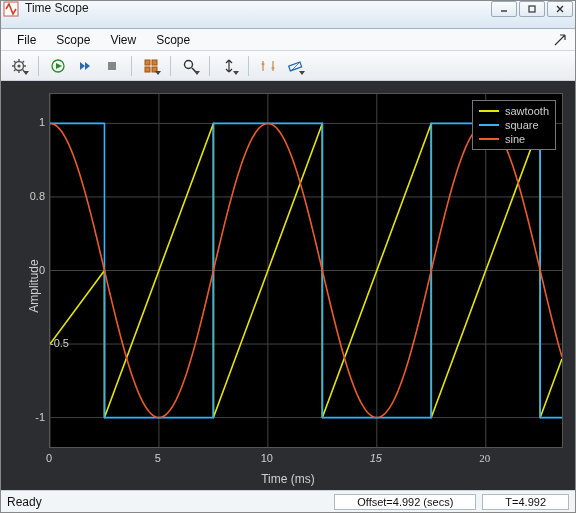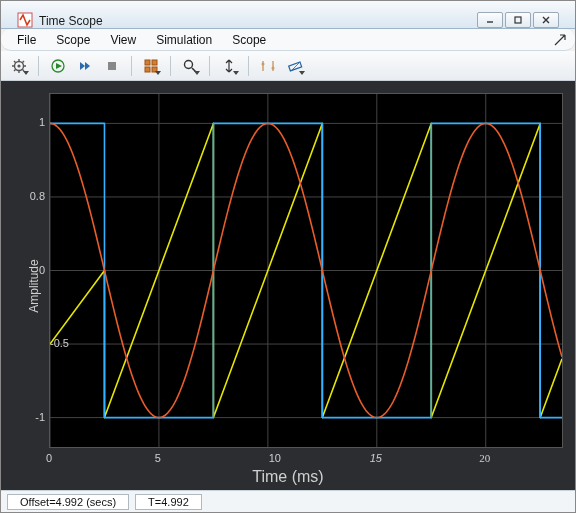--- a/index.html
+++ b/index.html
@@ -9,22 +9,22 @@
     font-size: 12px;
     background: #f0f0f0;
     overflow: hidden;
     display: flex; flex-direction: column;
     border: 1px solid #888;
   }
   .titlebar {
     height: 28px;
     background: linear-gradient(to bottom, #f6f9fc, #dbe7f2);
     border-bottom: 1px solid #a0b4c8;
-    display: flex; align-items: flex-end;
-    padding: 0 16px;
+    display: flex; align-items: flex-start;
+    padding: 0 2px;
     gap: 6px;
   }
   .app-icon {
     width: 16px; height: 16px;
     display: inline-flex; align-items: center; justify-content: center;
   }
   .app-icon svg { width: 16px; height: 16px; }
   .title-text { flex: 1; color: #1a1a1a; font-size: 12px; }
   .win-controls { display: flex; gap: 2px; }
   .win-btn {
@@ -36,21 +36,20 @@
     color: #555;
   }
   .win-btn svg { width: 10px; height: 10px; }
   .menubar {
     height: 22px;
     background: #f7f9fb;
     border-bottom: 1px solid #d0d8e0;
     display: flex; align-items: center;
     padding: 0 8px;
     gap: 4px;
-    border-radius: 10px;
   }
   .menu-item {
     padding: 2px 8px;
     color: #111;
     cursor: default;
   }
   .menu-spacer { flex: 1; }
   .dock-arrow {
     width: 14px; height: 14px;
     color: #444;
@@ -101,21 +100,21 @@
     left: 6px; top: 50%;
     transform: translateY(-50%) rotate(-90deg);
     transform-origin: center;
     color: #cfcfcf; font-size: 12px;
     white-space: nowrap;
   }
   .xlabel {
     position: absolute;
     left: 50%; bottom: 4px;
     transform: translateX(-50%);
-    color: #cfcfcf; font-size: 16px;
+    color: #cfcfcf; font-size: 12px;
   }
   .ytick {
     position: absolute; left: 24px;
     color: #cfcfcf; font-size: 11px;
     text-align: right; width: 20px;
     transform: translateY(-50%);
   }
   .xtick {
     position: absolute; bottom: 26px;
     color: #cfcfcf; font-size: 11px;
@@ -142,21 +141,21 @@
     height: 22px;
     background: #f2f5f8;
     border-top: 1px solid #c9d1d9;
     display: flex; align-items: center;
     padding: 0 6px; gap: 6px;
   }
   .status-left { flex: 1; color: #111; }
   .status-box {
     border: 1px solid #b0b8c0;
     background: #fff;
-    padding: 1px 12px;
+    padding: 1px 22px;
     font-size: 11px;
     color: #111;
   }
 </style>
 </head>
 <body>
 
 <div class="titlebar">
   <span class="app-icon">
     <svg viewBox="0 0 16 16">
@@ -181,21 +180,20 @@
           <path d="M2 2 L8 8 M8 2 L2 8" stroke="#333" stroke-width="1.4"></path>
         </svg>
     </div>
   </div>
 </div>
 
 <div class="menubar">
   <span class="menu-item">File</span>
   <span class="menu-item">Scope</span>
   <span class="menu-item">View</span>
-  <span class="menu-item">Simulation</span>
   <span class="menu-item">Scope</span>
   <span class="menu-spacer"></span>
   <span class="dock-arrow">
     <svg viewBox="0 0 14 14">
         <path d="M2 12 L12 2 M12 2 L7 2 M12 2 L12 7" stroke="#333" stroke-width="1.2" fill="none"></path>
       </svg>
   </span>
 </div>
 
 <div class="toolbar">
@@ -288,29 +286,44 @@
         <line x1="435.74468085106383" y1="0" x2="435.74468085106383" y2="353" stroke="#444" stroke-width="1"></line>
         <line x1="0" y1="323.5833333333333" x2="512" y2="323.5833333333333" stroke="#444" stroke-width="1"></line>
         <line x1="0" y1="250.04166666666666" x2="512" y2="250.04166666666666" stroke="#444" stroke-width="1"></line>
         <line x1="0" y1="176.5" x2="512" y2="176.5" stroke="#444" stroke-width="1"></line>
         <line x1="0" y1="102.95833333333331" x2="512" y2="102.95833333333331" stroke="#444" stroke-width="1"></line>
         <line x1="0" y1="29.41666666666663" x2="512" y2="29.41666666666663" stroke="#444" stroke-width="1"></line>
         <path d="M 0 250.04166666666666 L 54.46808510638298 176.5 L 54.46808510638298 323.5833333333333 L 163.40425531914894 29.41666666666663 L 163.40425531914894 323.5833333333333 L 272.3404255319149 29.41666666666663 L 272.3404255319149 323.5833333333333 L 381.27659574468083 29.41666666666663 L 381.27659574468083 323.5833333333333 L 490.21276595744683 29.41666666666663 L 490.21276595744683 323.5833333333333 L 512 264.75" stroke="#e6e600" stroke-width="1.6" fill="none" stroke-linejoin="round"></path>
         <path d="M 0 29.41666666666663 L 54.46808510638298 29.41666666666663 L 54.46808510638298 323.5833333333333 L 163.40425531914894 323.5833333333333 L 163.40425531914894 29.41666666666663 L 272.3404255319149 29.41666666666663 L 272.3404255319149 323.5833333333333 L 381.27659574468083 323.5833333333333 L 381.27659574468083 29.41666666666663 L 490.21276595744683 29.41666666666663 L 490.21276595744683 323.5833333333333 L 512 323.5833333333333" stroke="#33b2ff" stroke-width="1.6" fill="none" stroke-linejoin="round"></path>
         <path d="M 0 29.41666666666663 L 1.7066666666666668 29.594780949699043 L 3.4133333333333336 30.128692414803083 L 5.12 31.01710795479056 L 6.826666666666667 32.257875871119495 L 8.533333333333333 33.84799108520184 L 10.24 35.78360241655537 L 11.946666666666667 38.060021910172566 L 13.653333333333334 40.671736190515844 L 15.36 43.61241981464116 L 17.066666666666666 46.87495059210738 L 18.773333333333333 50.451426834570725 L 20.48 54.33318649328248 L 22.186666666666667 58.51082813814418 L 23.893333333333334 62.97423372750569 L 25.6 67.71259311356278 L 27.30666666666667 72.71443022400109 L 29.013333333333335 77.9676308564757 L 30.72 83.45947201861128 L 32.42666666666666 89.17665274246048 L 34.13333333333333 95.10532629879151 L 35.84 101.23113373318176 L 37.54666666666667 107.53923864269643 L 39.25333333333334 114.01436310892305 L 40.96 120.64082470033509 L 42.666666666666664 127.40257445436617 L 44.373333333333335 134.28323574720466 L 46.080000000000005 141.26614395716732 L 47.78666666666667 148.33438682558932 L 49.49333333333333 155.47084541747958 L 51.2 162.6582355827352 L 52.906666666666666 169.87914981749898 L 54.61333333333334 177.116099424274 L 56.32 184.35155686868436 L 58.02666666666667 191.56799823029786 L 59.733333333333334 198.74794564469516 L 61.44 205.874009633994 L 63.14666666666667 212.9289312233054 L 64.85333333333332 219.89562374111804 L 66.56 226.75721420237232 L 68.26666666666667 233.49708417399677 L 69.97333333333333 240.09891002393167 L 71.68 246.54670245615938 L 73.38666666666667 252.82484523598913 L 75.09333333333333 258.9181330118063 L 76.8 264.8118081416821 L 78.50666666666667 270.49159643565383 L 80.21333333333334 275.9437417271072 L 81.92 281.1550391895324 L 83.62666666666667 286.1128673179614 L 85.33333333333333 290.8052184976294 L 87.04 295.2207280858247 L 88.74666666666667 299.34870193649124 L 90.45333333333333 303.17914230092265 L 92.16000000000001 306.7027720418153 L 93.86666666666667 309.9110571020363 L 95.57333333333334 312.79622717368864 L 97.28 315.3512945174127 L 98.98666666666666 317.57007088634583 L 100.69333333333334 319.44718251375036 L 102.4 320.9780831280113 L 104.10666666666667 322.15906496348146 L 105.81333333333333 322.9872677405067 L 107.52 323.46068559288193 L 109.22666666666667 323.57817192595985 L 110.93333333333334 323.3394421936467 L 112.64 322.7450745875586 L 114.34666666666666 321.79650863667035 L 116.05333333333334 320.4960417208471 L 117.76 318.84682350670397 L 119.46666666666667 316.85284831926907 L 121.17333333333333 314.5189454679257 L 122.88 311.85076755006344 L 124.58666666666667 308.8547767607669 L 126.29333333333334 305.53822924169845 L 128 301.9091575070811 L 129.70666666666665 297.97635098934666 L 131.41333333333333 293.74933475156433 L 133.12 289.23834641820855 L 134.82666666666668 284.4543113801384 L 136.53333333333333 279.40881633384083 L 138.23999999999998 274.1140812190241 L 139.94666666666666 268.5829296225278 L 141.65333333333334 262.82875772022874 L 143.36 256.86550183216536 L 145.06666666666666 250.7076046694591 L 146.77333333333334 244.36998035478115 L 148.48000000000002 237.86797830108463 L 150.18666666666667 231.21734603608525 L 151.89333333333335 224.43419106252614 L 153.6 217.53494184660337 L 155.30666666666667 210.53630802903137 L 157.01333333333335 203.45523995511945 L 158.72 196.30888762187283 L 160.42666666666668 189.1145591415473 L 162.13333333333333 181.88967882225606 L 163.84 174.6517449671569 L 165.54666666666668 167.41828749442647 L 167.25333333333333 160.20682548066463 L 168.96 153.03482473055604 L 170.66666666666666 145.9196554755547 L 172.37333333333333 138.8785503040413 L 174.08 131.92856242484615 L 175.78666666666666 125.08652436521939 L 177.49333333333334 118.36900720328188 L 179.2 111.7922804336925 L 180.90666666666667 105.37227256373671 L 182.61333333333332 99.12453253526809 L 184.32000000000002 93.0641920659395 L 186.02666666666667 87.20592900093163 L 187.73333333333335 81.56393176393561 L 189.44 76.1518649934929 L 191.14666666666668 70.98283644791587 L 192.85333333333332 66.06936525894417 L 194.56 61.42335161102682 L 196.26666666666665 57.05604791966357 L 197.97333333333333 52.978031578609716 L 199.67999999999998 49.199179341951776 L 201.38666666666668 45.72864340309707 L 203.09333333333333 42.57482922861311 L 204.8 39.74537520060301 L 206.50666666666666 37.24713411692164 L 208.21333333333334 35.086156594037504 L 209.92 33.26767641273898 L 211.62666666666667 31.79609784217547 L 213.33333333333331 30.67498497293542 L 215.04 29.907053084994743 L 216.7466666666667 29.494162071443327 L 218.45333333333335 29.43731193391517 L 220.16 29.73664036063468 L 221.86666666666667 30.39142239294165 L 223.57333333333332 31.40007218110628 L 225.28 32.7601468251782 L 226.98666666666665 34.4683522915696 L 228.69333333333333 36.52055139104186 L 230.39999999999998 38.91177379877371 L 232.10666666666668 41.63622809224182 L 233.81333333333336 44.68731577776066 L 235.52 48.05764727170754 L 237.22666666666666 51.739059797729624 L 238.93333333333334 55.72263715658437 L 240.64 59.99873132073395 L 242.34666666666666 64.5569858013913 L 244.0533333333333 69.3863607314239 L 245.76 74.47515960336654 L 247.46666666666664 79.81105759778495 L 249.17333333333335 85.38113143337932 L 250.88000000000002 91.17189066653214 L 252.58666666666667 97.16931036449776 L 254.29333333333335 103.35886507309544 L 256 109.72556399664163 L 257.70666666666665 116.25398730491705 L 259.4133333333333 122.92832347923326 L 261.12 129.73240760714947 L 262.82666666666665 136.6497605330922 L 264.53333333333336 143.66362877005596 L 266.24 150.7570250757198 L 267.94666666666666 157.91276959471068 L 269.65333333333336 165.1135314673633 L 271.36 172.34187080420557 L 273.06666666666666 179.58028092451033 L 274.7733333333333 186.81123075661017 L 276.47999999999996 194.017207297287 L 278.18666666666667 201.18075802740097 L 279.8933333333333 208.2845331810286 L 281.6 215.31132776574037 L 283.3066666666667 222.24412323223936 L 285.0133333333333 229.06612869245026 L 286.72 235.76082158621796 L 288.4266666666667 242.3119876981329 L 290.1333333333333 248.70376042756027 L 291.84 254.92065921676152 L 293.5466666666667 260.9476270440409 L 295.25333333333333 266.77006689110885 L 296.96000000000004 272.3738770963376 L 298.6666666666667 277.7454855082897 L 300.37333333333333 282.87188235679815 L 302.08 287.7406517619873 L 303.7866666666667 292.34000180491955 L 305.49333333333334 296.65879308704103 L 307.2 300.68656570925464 L 308.90666666666664 304.4135646052783 L 310.61333333333334 307.8307631679336 L 312.32 310.9298851111432 L 314.0266666666667 313.70342451468537 L 315.73333333333335 316.14466400316337 L 317.44 318.2476910151556 L 319.14666666666665 320.0074121231479 L 320.85333333333335 321.4195653695632 L 322.56 322.480730589012 L 324.26666666666665 323.18833769176405 L 325.9733333333333 323.5406728883788 L 327.68 323.5368828404187 L 329.38666666666666 323.1769767271926 L 331.09333333333336 322.46182622352404 L 332.8 321.393163388598 L 334.50666666666666 319.9735764709988 L 336.2133333333333 318.2065036401003 L 337.92 316.0962246589892 L 339.62666666666667 313.64785051909064 L 341.3333333333333 310.8673110615993 L 343.03999999999996 307.76134061569695 L 344.74666666666667 304.33746168834 L 346.4533333333333 300.6039667451196 L 348.16 296.5698981263191 L 349.8666666666667 292.2450261468135 L 351.5733333333333 287.6398254328482 L 353.28 282.7654495530135 L 354.9866666666667 277.6337040048516 L 356.6933333333333 272.25701762252424 L 358.4 266.648412474792 L 360.1066666666666 260.82147232620616 L 361.81333333333333 254.79030973790185 L 363.52 248.56953188767318 L 365.22666666666663 242.17420519211015 L 366.9333333333333 235.61981881648097 L 368.64000000000004 228.92224716074048 L 370.3466666666667 222.09771141251804 L 372.05333333333334 215.16274026020025 L 373.76000000000005 208.13412986126698 L 375.4666666666667 201.02890316282682 L 377.17333333333335 193.86426867287926 L 378.88 186.65757878216047 L 380.5866666666667 179.4262877375093 L 382.29333333333335 172.18790936854316 L 384 164.95997467002945 L 385.70666666666665 157.7599893426819 L 387.4133333333333 150.60539139521737 L 389.12 143.5135089103619 L 390.82666666666665 136.50151807708994 L 392.5333333333333 129.58640159074235 L 394.23999999999995 122.78490752177905 L 395.94666666666666 116.11350875277896 L 397.6533333333333 109.58836308193159 L 399.35999999999996 103.22527408964999 L 401.0666666666667 97.03965286307809 L 402.77333333333337 91.0464806712007 L 404.48 85.26027268094816 L 406.18666666666667 79.6950428021812 L 407.8933333333334 74.36426974669286 L 409.6 69.28086438343405 L 411.3066666666667 64.45713846902771 L 413.0133333333333 59.90477482930231 L 414.72 55.63479906406445 L 416.4266666666667 51.65755284364167 L 418.1333333333333 47.98266886186707 L 419.84 44.61904750617157 L 421.5466666666667 41.57483530128508 L 423.25333333333333 38.857405178755414 L 424.96 36.473338620073434 L 426.66666666666663 34.42840971664958 L 428.3733333333333 32.72757118524959 L 430.08 31.374942372759392 L 431.78666666666663 30.37379927933074 L 433.4933333333334 29.72656662406996 L 435.20000000000005 29.434811972489115 L 436.9066666666667 29.49924193993877 L 438.61333333333334 29.919700480221366 L 440.32 30.695169263526736 L 442.0266666666667 31.82377014277705 L 443.73333333333335 33.30276970240601 L 445.44 35.12858587855635 L 447.14666666666665 37.29679663466163 L 448.85333333333335 39.802150671399886 L 450.56 42.638580145081846 L 452.26666666666665 45.79921536366794 L 453.9733333333333 49.27640142482295 L 455.68 53.0617167557121 L 457.38666666666666 57.145993509633 L 459.0933333333333 61.51933977008866 L 460.79999999999995 66.17116350851978 L 462.5066666666666 71.09019823767449 L 464.21333333333337 76.26453029848483 L 465.92 81.68162771435846 L 467.6266666666667 87.32837054300887 L 469.33333333333337 93.1910826523058 L 471.04 99.25556484319276 L 472.74666666666667 105.50712923944442 L 474.4533333333333 111.93063486097756 L 476.16 118.5105242945576 L 477.8666666666667 125.23086137308303 L 479.5733333333333 132.07536977219596 L 481.28 139.0274724307358 L 482.9866666666667 146.0703316995611 L 484.6933333333333 153.18689012150452 L 486.4 160.35991174369198 L 488.1066666666666 167.57202386216753 L 489.81333333333333 174.8057590977245 L 491.52 182.04359770103602 L 493.22666666666663 189.2680099846203 L 494.9333333333333 196.46149877887865 L 496.64000000000004 203.60664180937658 L 498.3466666666667 210.6861338927292 L 500.05333333333334 217.6828288489026 L 501.76000000000005 224.57978102841446 L 503.4666666666667 231.36028635385864 L 505.17333333333335 238.00792277635594 L 506.88 244.50659004894584 L 508.5866666666667 250.84054872058783 L 510.29333333333335 256.9944582563348 L 512 262.95341419135116" stroke="#e85d2a" stroke-width="1.6" fill="none" stroke-linejoin="round"></path>
       </svg>
+    <div class="legend">
+      <div class="legend-row">
+          <span class="legend-swatch" id="sw0" style="background: rgb(230, 230, 0);"></span>
+          <span>sawtooth</span>
+        </div>
+      <div class="legend-row">
+          <span class="legend-swatch" id="sw1" style="background: rgb(51, 178, 255);"></span>
+          <span>square</span>
+        </div>
+      <div class="legend-row">
+          <span class="legend-swatch" id="sw2" style="background: rgb(232, 93, 42);"></span>
+          <span>sine</span>
+        </div>
+    </div>
   </div>
 <div class="ytick" style="top: 335.583px;">-1</div>
     <div class="ytick" style="top: 262.042px; margin-left: 24px;">-0.5</div>
     <div class="ytick" style="top: 188.5px;">0</div>
     <div class="ytick" style="top: 114.958px;">0.8</div>
     <div class="ytick" style="top: 41.4167px;">1</div>
     <div class="xtick" style="left: 48px;">0</div>
     <div class="xtick" style="left: 156.936px;">5</div>
-    <div class="xtick" style="left: 265.872px; margin-left: 8px;">10</div>
+    <div class="xtick" style="left: 265.872px;">10</div>
     <div class="xtick" style="left: 374.809px; font-style: italic;">15</div>
     <div class="xtick" style="left: 483.745px; font-family: Liberation Serif, serif;">20</div>
   </div>
 
 <div class="statusbar">
+  <span class="status-left">Ready</span>
   <span class="status-box">Offset=4.992 (secs)</span>
   <span class="status-box">T=4.992</span>
 </div>
 
 </body></html>

